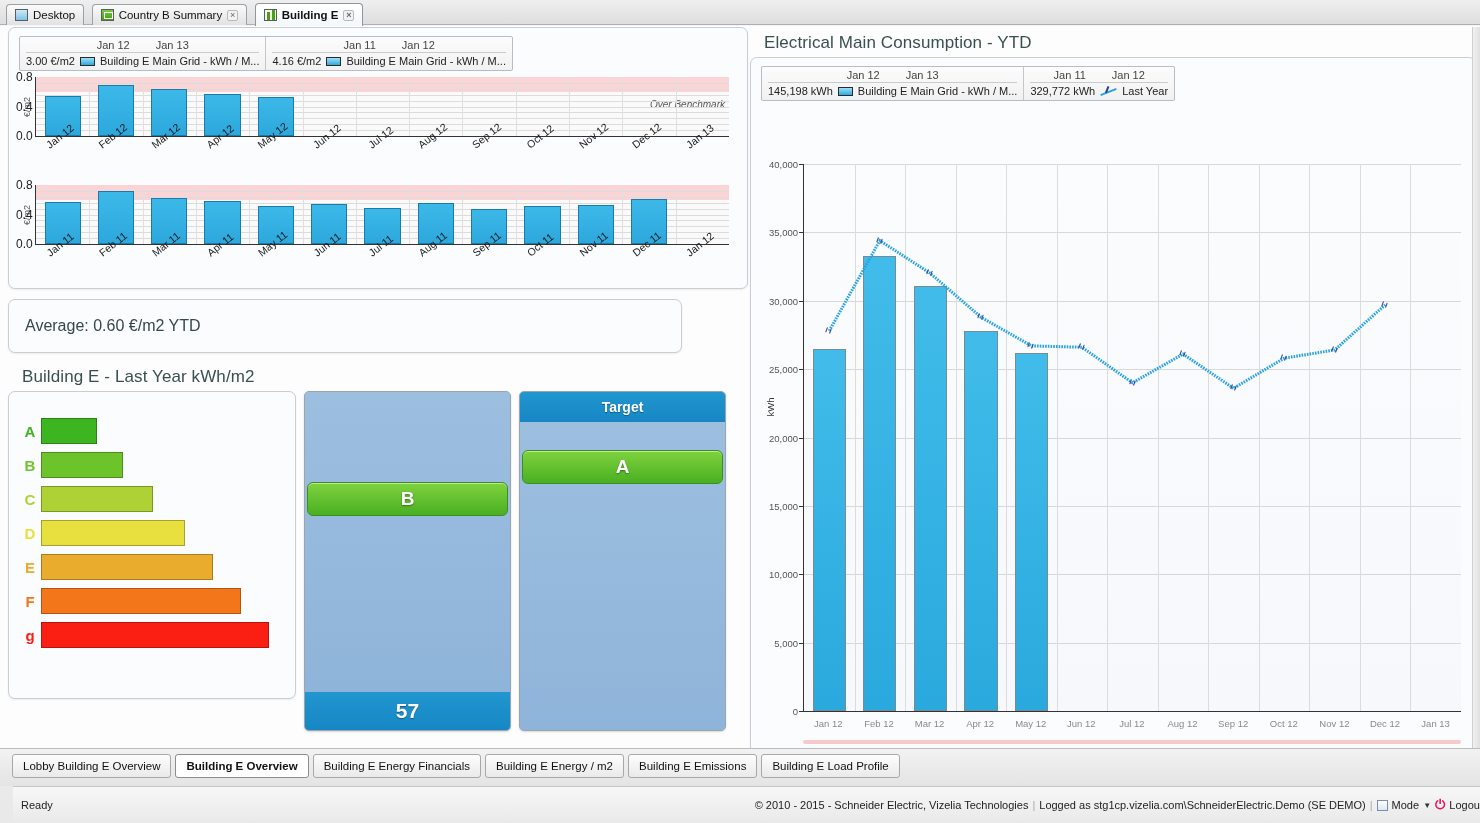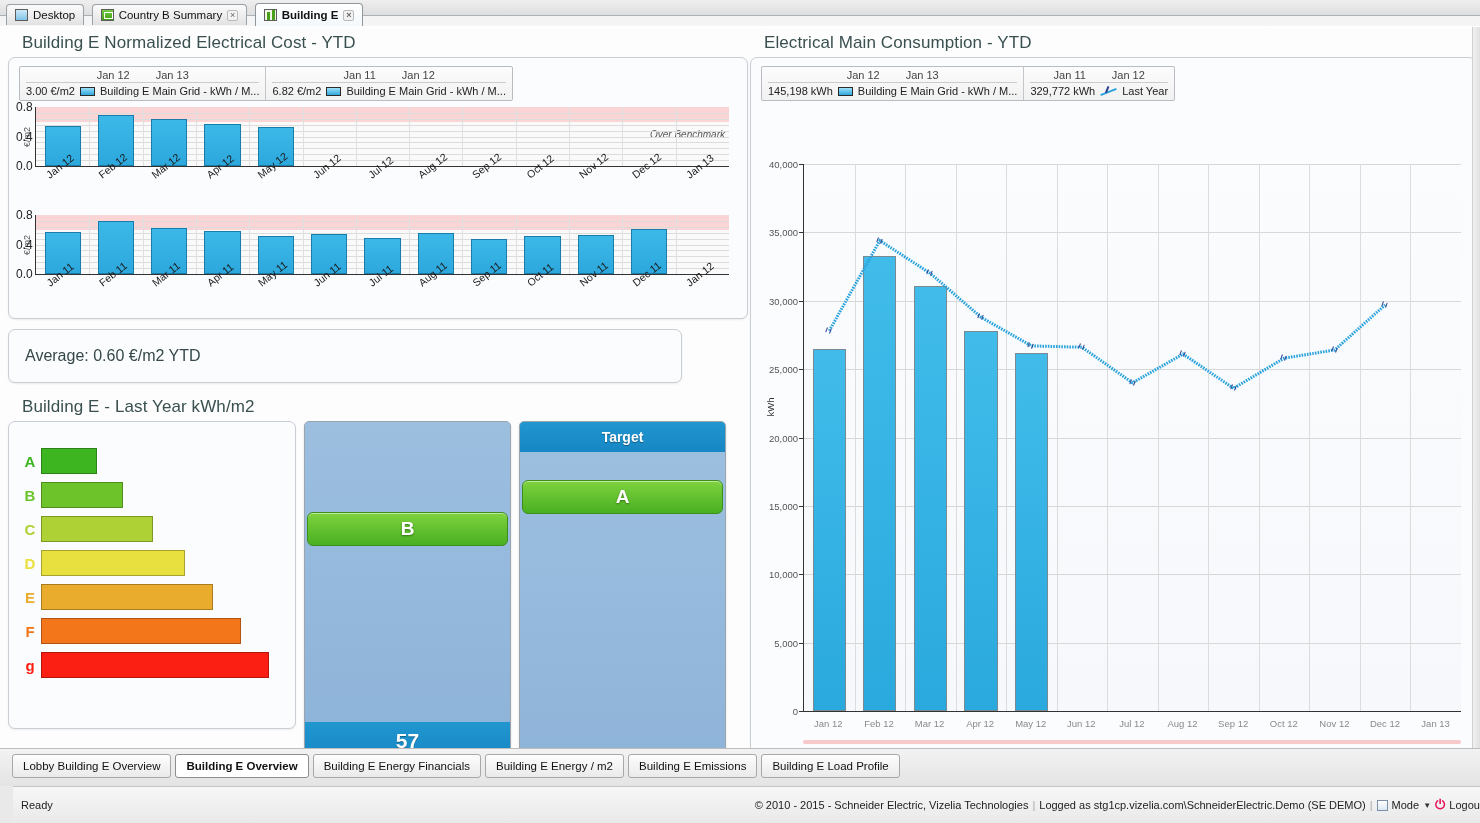--- a/index.html
+++ b/index.html
@@ -11,21 +11,21 @@
     overflow: hidden;
   }
   .app {
     position: relative;
     width: 1480px; height: 823px;
     background: linear-gradient(#f5f5f5, #e9e9e9);
   }
 
   
   .topbar {
-    position: absolute; left: 0; top: 0; width: 1480px; height: 16px;
+    position: absolute; left: 0; top: 0; width: 1480px; height: 25px;
     background: linear-gradient(#efefef, #dedede);
     border-bottom: 1px solid #a9b0b6;
     padding-left: 6px;
   }
   .ttab {
     display: inline-flex; align-items: center; gap: 5px;
     height: 21px; margin-top: 4px; padding: 0 8px;
     border: 1px solid #9aa2a8; border-bottom: none;
     border-radius: 4px 4px 0 0;
     background: linear-gradient(#fbfbfb, #e2e2e2);
@@ -242,42 +242,41 @@
       <span class="ticon chart"></span>
       <span>Building E</span>
       <span class="tclose">×</span>
     </div>
   </div>
 
   <div class="workspace">
 
     <div class="leftcol">
 
-      <div class="panel-title">Building E Normalized Electrical Cost - YTD</div>
       <div class="card" style="height:262px;">
 
         <div class="legendbox">
           <div class="legendcol">
             <div class="legrow1">
               <span>Jan 12</span>
               <span>Jan 13</span>
             </div>
             <div class="legrow2">
               <span>3.00 €/m2</span>
               <span class="swatch"></span>
               <span>Building E Main Grid - kWh / M...</span>
             </div>
           </div>
           <div class="legendcol">
             <div class="legrow1">
               <span>Jan 11</span>
               <span>Jan 12</span>
             </div>
             <div class="legrow2">
-              <span>6.82 €/m2</span>
+              <span>4.16 €/m2</span>
               <span class="swatch"></span>
               <span>Building E Main Grid - kWh / M...</span>
             </div>
           </div>
         </div>
 
         <div class="minichart" style="width:712px;">
           <div class="ylab" style="top:30px;">€/m2</div>
           <div class="plot" id="plot1">
             <div class="band-over"></div>

